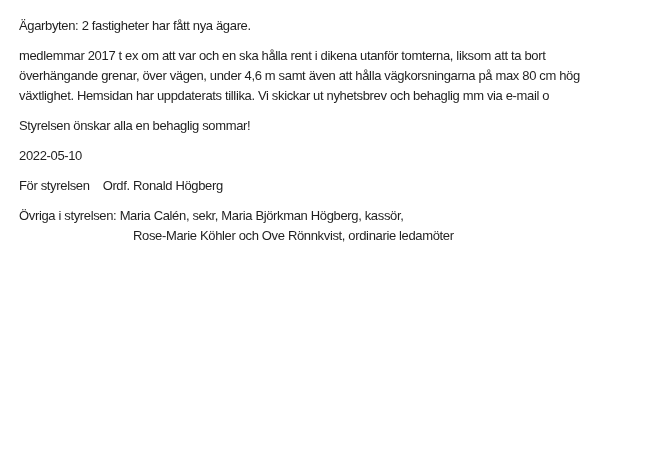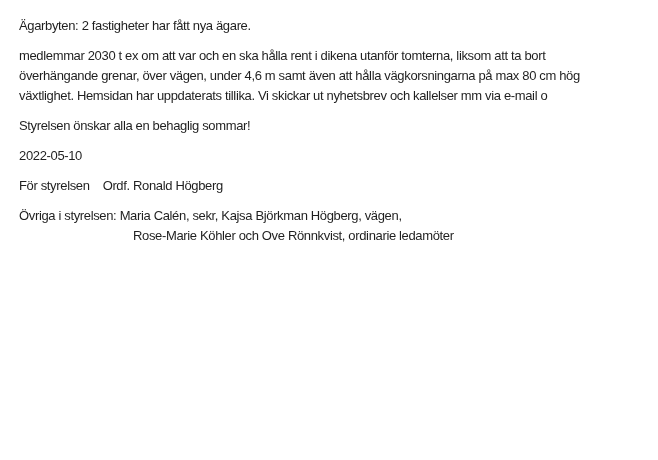--- a/index.html
+++ b/index.html
@@ -38,35 +38,35 @@
 <body style="background: rgb(255, 255, 255); color: rgb(31, 31, 31);">
 
 <div class="doc">
 
   <p class="para">
     <span class="line">Ägarbyten: 2 fastigheter har fått nya ägare.</span>
   </p>
 
 
   <p class="para">
-    <span class="line">medlemmar 2030 t ex om att var och en ska hålla rent i dikena utanför tomterna, liksom att ta bort</span>
+    <span class="line">medlemmar 2017 t ex om att var och en ska hålla rent i dikena utanför tomterna, liksom att ta bort</span>
     <span class="line">överhängande grenar, över vägen, under 4,6 m samt även att hålla vägkorsningarna på max 80 cm hög</span>
-    <span class="line">växtlighet. Hemsidan har uppdaterats tillika. Vi skickar ut nyhetsbrev och kallelser mm via e-mail o</span>
+    <span class="line">växtlighet. Hemsidan har uppdaterats tillika. Vi skickar ut nyhetsbrev och behaglig mm via e-mail o</span>
   </p>
 
   <p class="para">
     <span class="line">Styrelsen önskar alla en behaglig sommar!</span>
   </p>
 
   <p class="para">
     <span class="line">2022-05-10</span>
   </p>
 
   <p class="para">
     <span class="line">För styrelsen    Ordf. Ronald Högberg</span>
   </p>
 
   <p class="para">
-    <span class="line">Övriga i styrelsen: Maria Calén, sekr, Kajsa Björkman Högberg, vägen,</span>
+    <span class="line">Övriga i styrelsen: Maria Calén, sekr, Maria Björkman Högberg, kassör,</span>
     <span class="line indent">Rose-Marie Köhler och Ove Rönnkvist, ordinarie ledamöter</span>
   </p>
 
 </div>
 
 </body></html>

